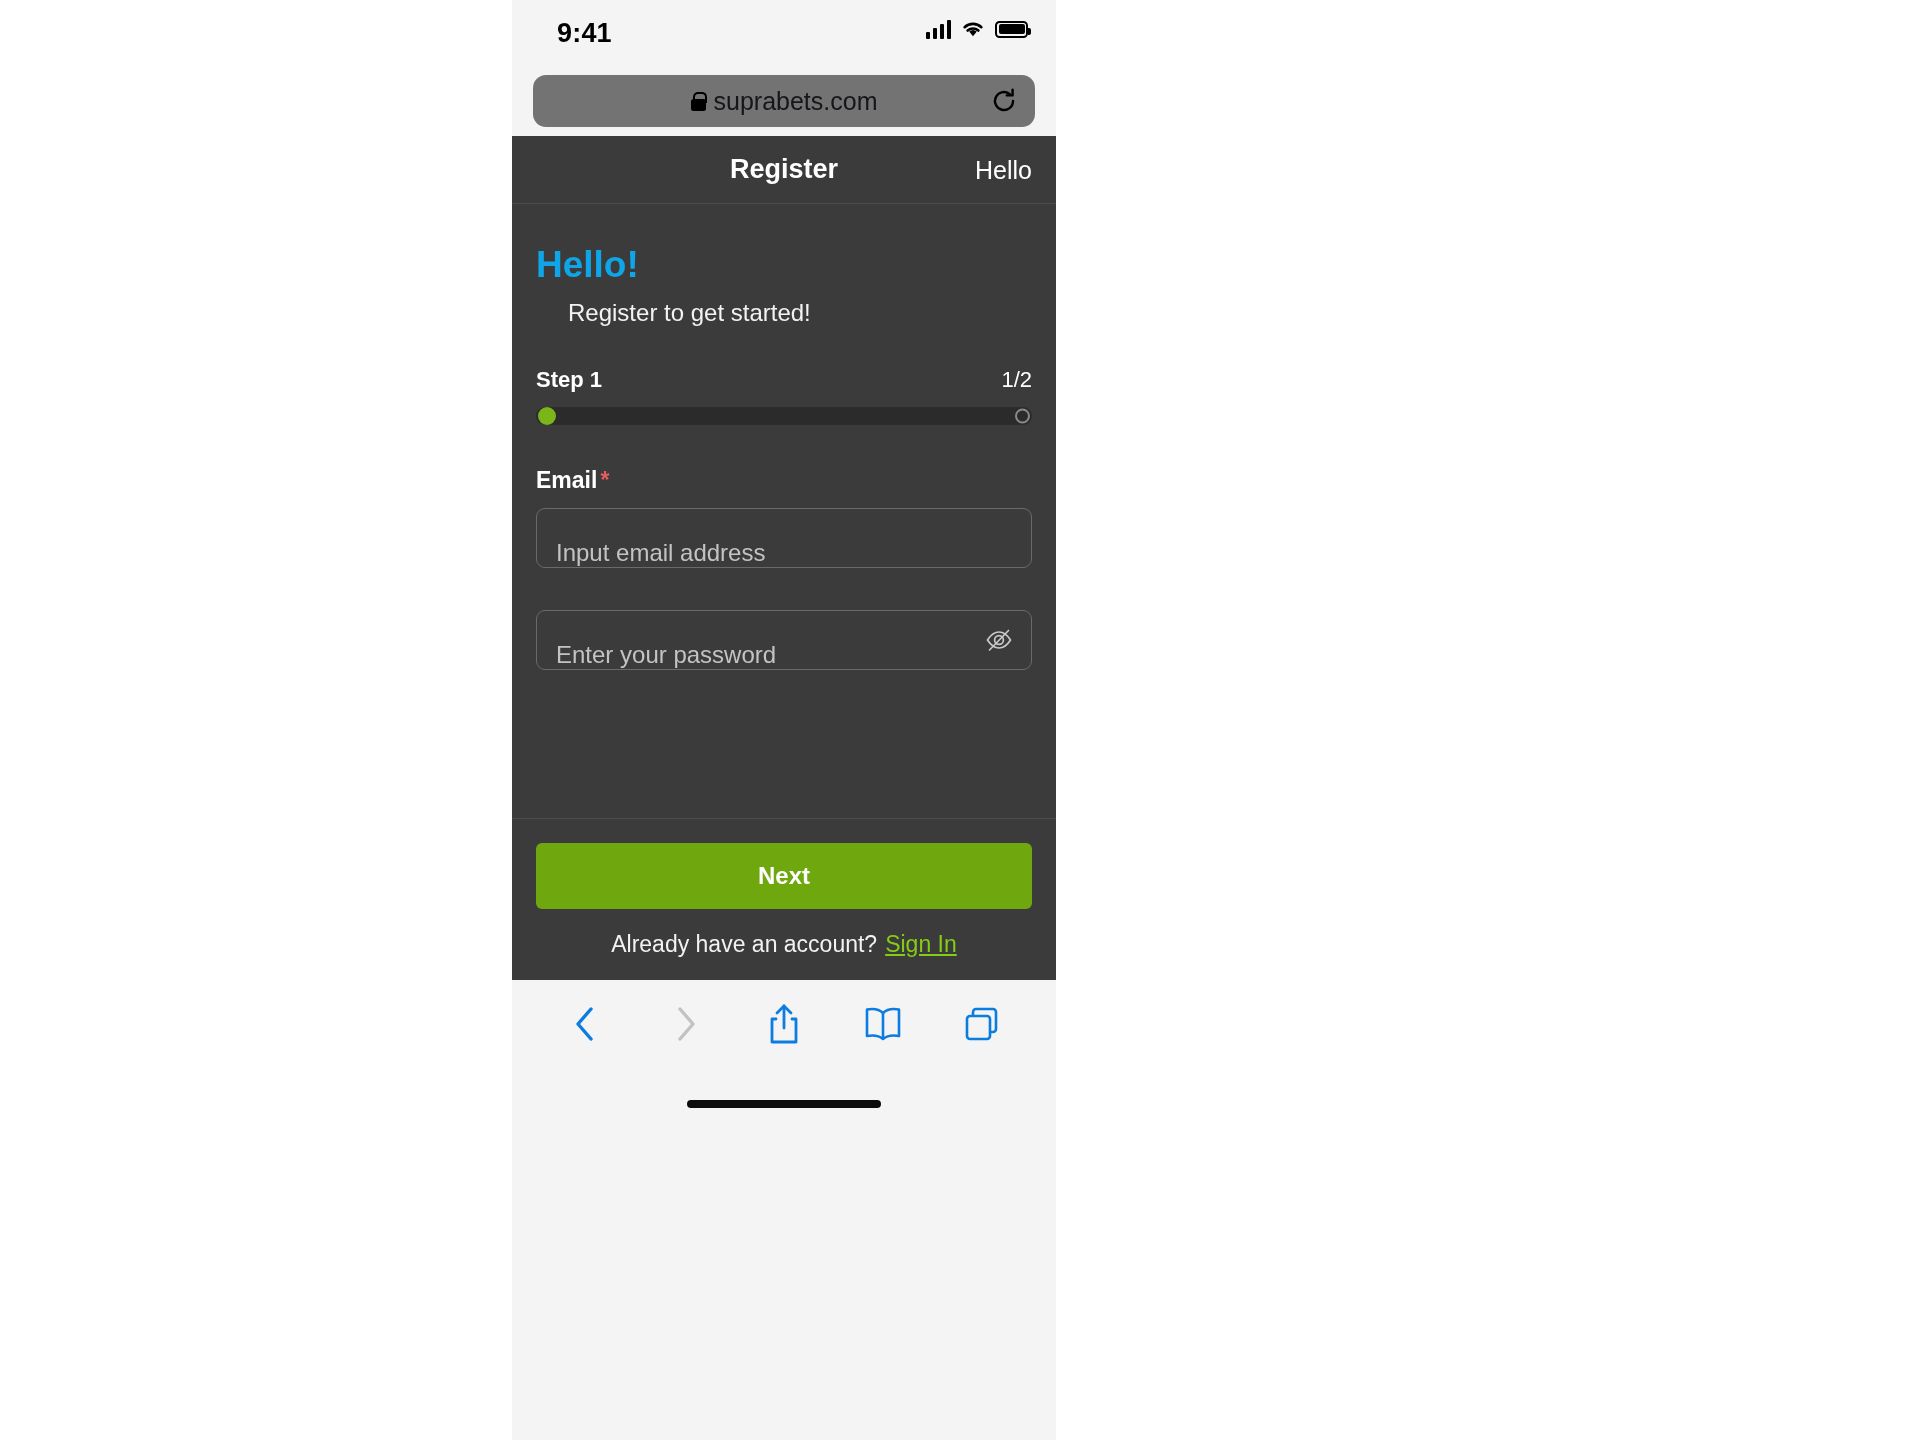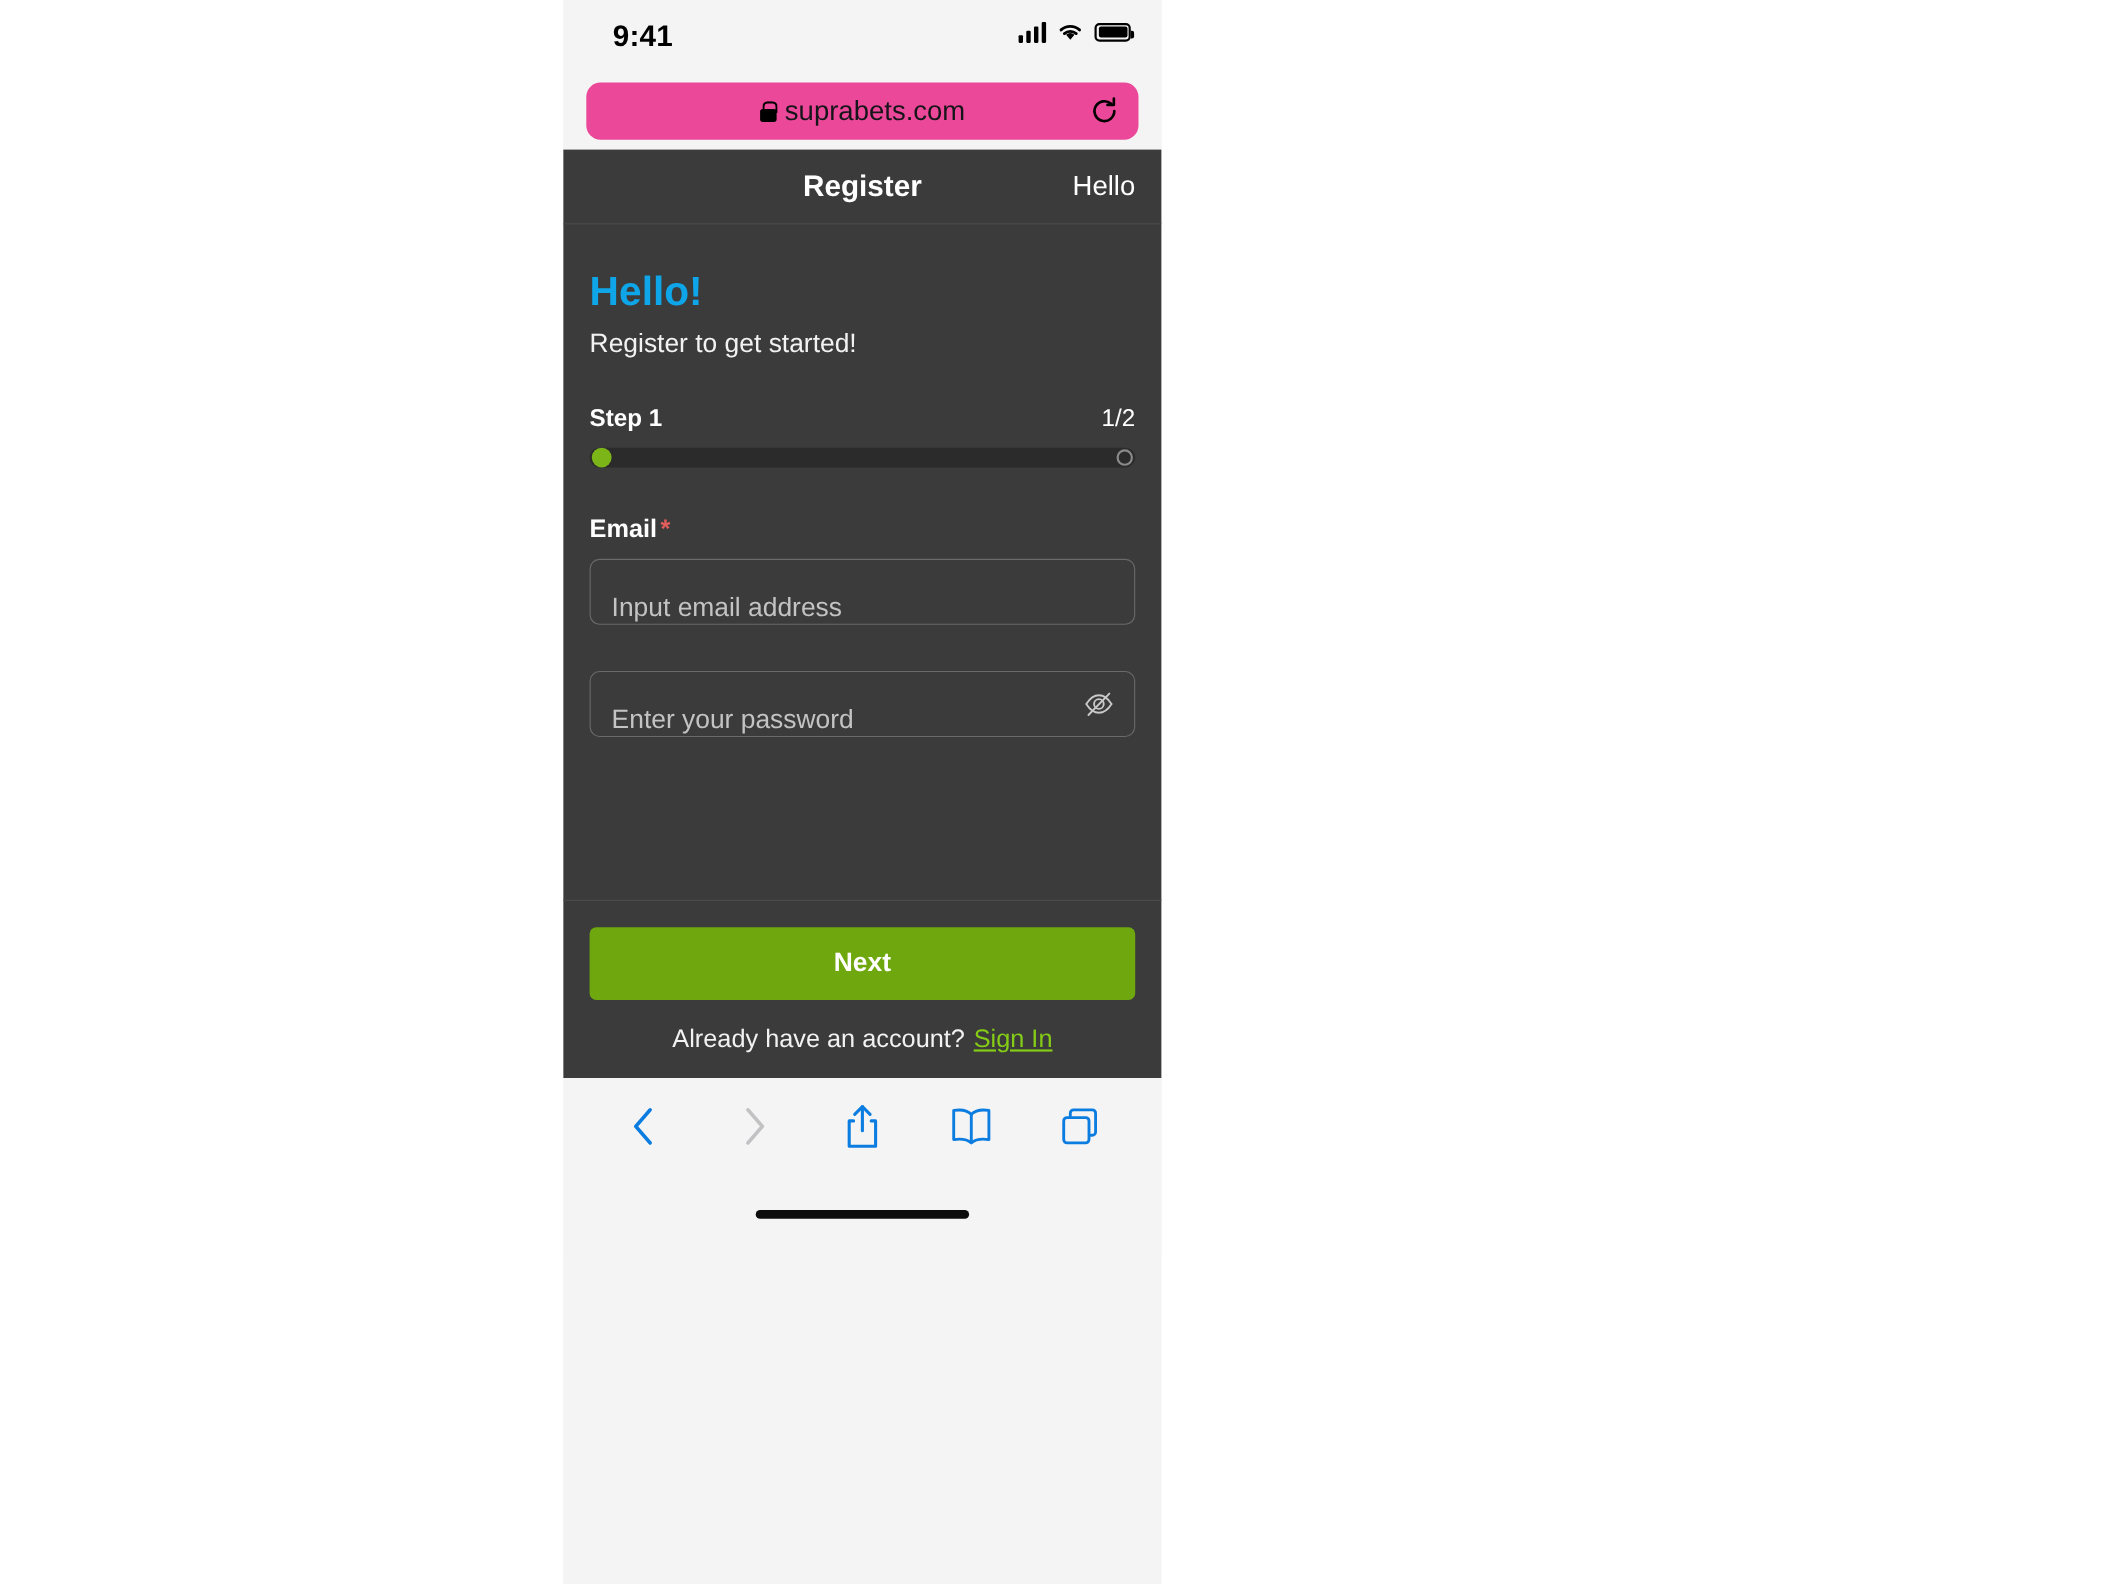--- a/index.html
+++ b/index.html
@@ -88,21 +88,21 @@
     background: #f4f4f4;
     display: flex;
     align-items: center;
     justify-content: center;
     padding: 0 21px;
   }
   .urlbar {
     position: relative;
     width: 100%;
     height: 52px;
-    background: #ec4899;
+    background: #737373;
     border-radius: 13px;
     display: flex;
     align-items: center;
     justify-content: center;
     text-align: center;
   }
   .url-text {
     display: flex;
     align-items: center;
     gap: 8px;
@@ -179,20 +179,21 @@
   .hello {
     font-size: 37px;
     font-weight: bold;
     color: #0ea5e9;
     line-height: 1.05;
   }
   .subtitle {
     margin-top: 14px;
     font-size: 24px;
     color: #f2f2f2;
+    margin-left: 32px;
   }
 
   .step-row {
     margin-top: 40px;
     display: flex;
     align-items: baseline;
     justify-content: space-between;
   }
   .step-label {
     font-size: 22px;

